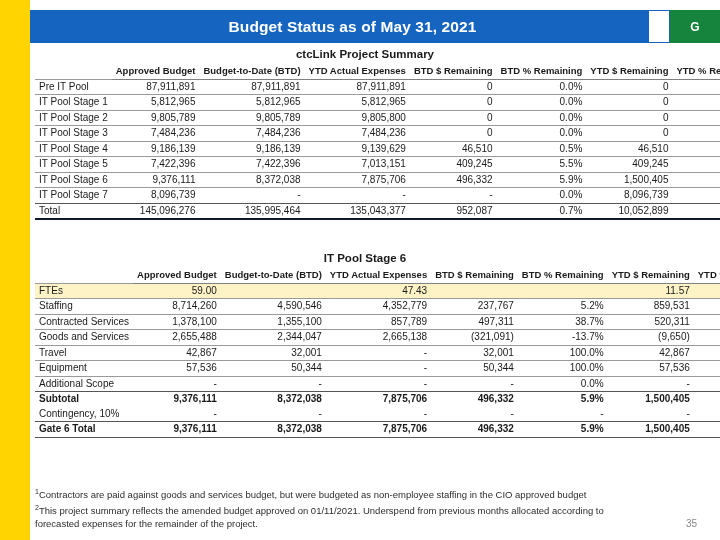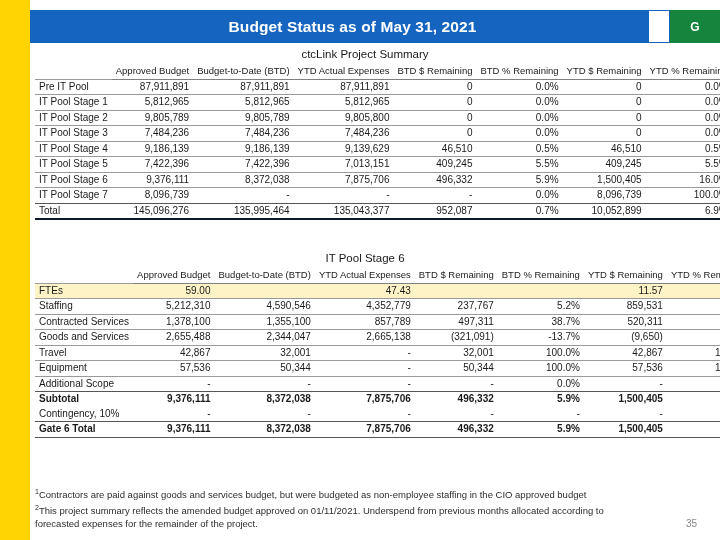--- a/index.html
+++ b/index.html
@@ -78,38 +78,38 @@
   
   .tbl1-wrap {
     position: absolute;
     left: 35px;
     top: 48px;
     width: 660px;
   }
   .tbl-caption {
     text-align: center;
     font-size: 11.5px;
-    font-weight: normal;
+    font-weight: bold;
     color: #1a1a1a;
     margin-bottom: 3px;
   }
   table.grid {
     border-collapse: collapse;
     width: 100%;
     font-size: 10px;
     color: #1a1a1a;
   }
   table.grid th, table.grid td {
     border: 1px solid #808080;
     padding: 1px 4px;
     line-height: 1.25;
     white-space: nowrap;
   }
   table.grid thead th {
-    font-weight: normal;
+    font-weight: bold;
     text-align: right;
     font-size: 9.5px;
     vertical-align: bottom;
     padding-top: 2px;
     padding-bottom: 2px;
     border-left: none;
     border-right: none;
     border-top: none;
   }
   table.grid thead th.blank {
@@ -365,21 +365,21 @@
           <td class="num">59.00</td>
           <td class="num"></td>
           <td class="num">47.43</td>
           <td class="num"></td>
           <td class="num"></td>
           <td class="num">11.57</td>
           <td class="num">19.6%</td>
         </tr>
         <tr>
           <td class="lbl">Staffing</td>
-          <td class="num">5,212,310</td>
+          <td class="num">8,714,260</td>
           <td class="num">4,590,546</td>
           <td class="num">4,352,779</td>
           <td class="num">237,767</td>
           <td class="num">5.2%</td>
           <td class="num">859,531</td>
           <td class="num">17.0%</td>
         </tr>
         <tr>
           <td class="lbl">Contracted Services</td>
           <td class="num">1,378,100</td>

